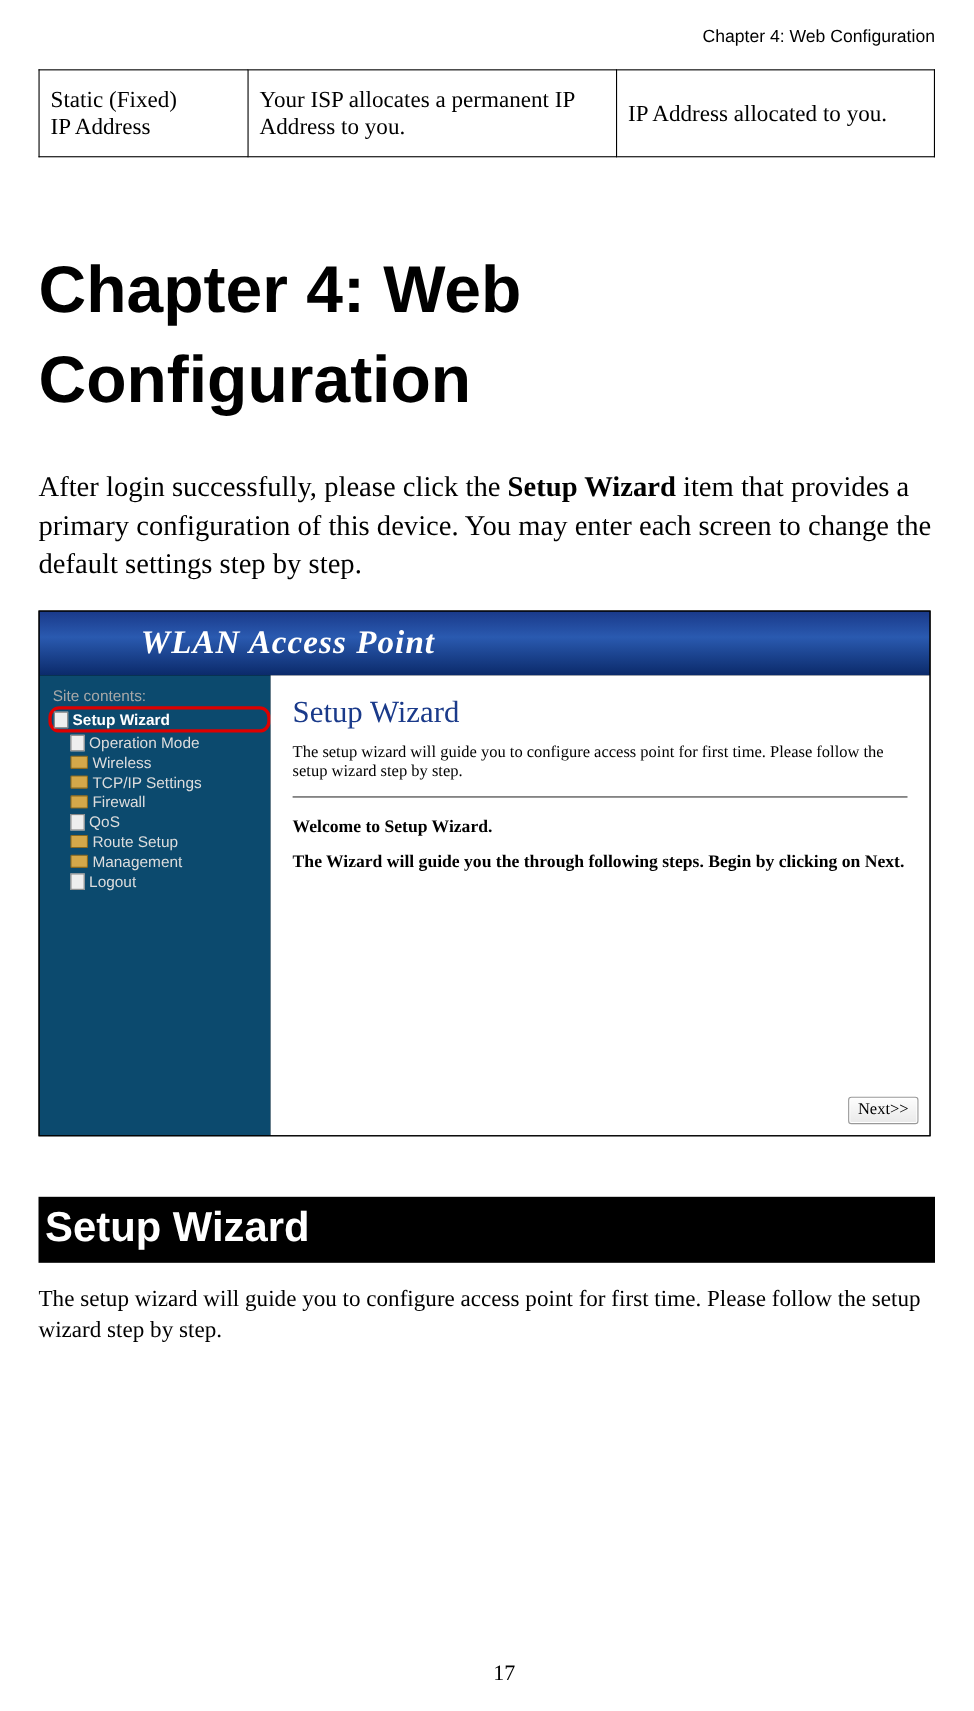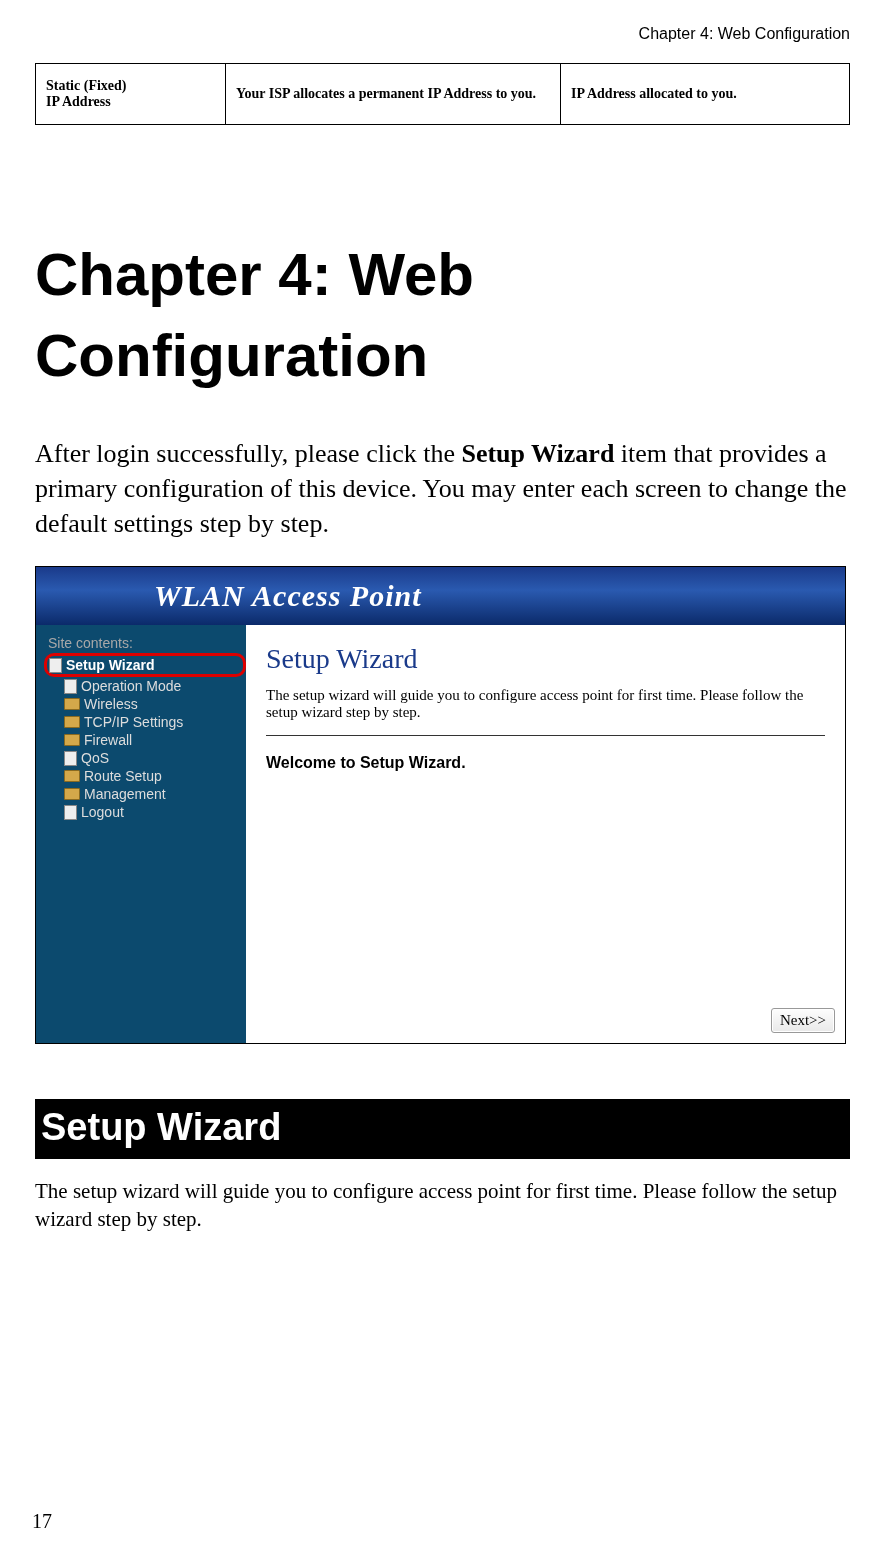--- a/index.html
+++ b/index.html
@@ -14,23 +14,22 @@
     .page-header {
       text-align: right;
       font-family: Arial, sans-serif;
       font-size: 16px;
       padding-top: 25px;
       padding-bottom: 20px;
     }
     table.top-table {
       width: 100%;
       border-collapse: collapse;
-      font-size: 14px;
-      margin-bottom: 109px;
-      font-weight: bold;
+      font-size: 21px;
+      margin-bottom: 80px;
     }
     table.top-table td {
       border: 1px solid #000;
       padding: 14px 10px;
       vertical-align: middle;
     }
     table.top-table td:nth-child(1) { width: 190px; }
     table.top-table td:nth-child(2) { width: 335px; }
     .chapter-title {
       font-family: Verdana, Arial, sans-serif;
@@ -54,21 +53,21 @@
       margin-bottom: 55px;
       overflow: hidden;
     }
     .shot-banner {
       position: absolute;
       top: 0; left: 0; right: 0;
       height: 58px;
       background: linear-gradient(#1a3a8a 0%, #2a5ab0 40%, #0b2a6a 100%);
       display: flex;
       align-items: center;
-      padding-left: 118px;
+      padding-left: 92px;
     }
     .shot-banner-text {
       color: #fff;
       font-family: "Times New Roman", serif;
       font-style: italic;
       font-weight: bold;
       font-size: 30px;
       letter-spacing: 1px;
     }
     .shot-sidebar {
@@ -119,21 +118,21 @@
     }
     .sw-desc {
       font-size: 15px;
       margin-bottom: 14px;
     }
     .sw-hr { border: none; border-top: 1px solid #333; margin-bottom: 18px; }
     .sw-welcome {
       font-weight: bold;
       font-size: 16px;
       margin-bottom: 14px;
-      font-family: Liberation Sans, sans-serif;
+      font-family: Liberation Serif, serif;
     }
     .sw-guide {
       font-weight: bold;
       font-size: 16px;
       margin-bottom: 18px;
     }
     .sw-step {
       font-size: 15px;
       padding-left: 36px;
     }
@@ -161,20 +160,21 @@
       line-height: 1.2;
     }
     .section-para {
       font-size: 21px;
       line-height: 1.35;
     }
     .page-number {
       position: absolute;
       bottom: 22px;
       left: 0; right: 0;
+      text-align: center;
       font-size: 20px;
       padding-left: 32px;
     }
   </style>
 </head>
 <body>
 
 <div class="page-header">Chapter 4: Web Configuration</div>
 
 <table class="top-table">
@@ -237,20 +237,21 @@
     <div class="sb-item">
       <span class="sb-page"></span>
       <span class="sb-label">Logout</span>
     </div>
   </div>
   <div class="shot-content">
     <div class="sw-title">Setup Wizard</div>
     <div class="sw-desc">The setup wizard will guide you to configure access point for first time. Please follow the setup wizard step by step.</div>
     <hr class="sw-hr">
     <div class="sw-welcome">Welcome to Setup Wizard.</div>
+    <div class="sw-guide">The Wizard will guide you the through following steps. Begin by clicking on Next.</div>
     <button class="sw-next">Next&gt;&gt;</button>
   </div>
 </div>
 
 <div class="section-banner">Setup Wizard</div>
 <p class="section-para">The setup wizard will guide you to configure access point for first time. Please follow the setup wizard step by step.</p>
 
 <div class="page-number">17</div>
 
 </body></html>

